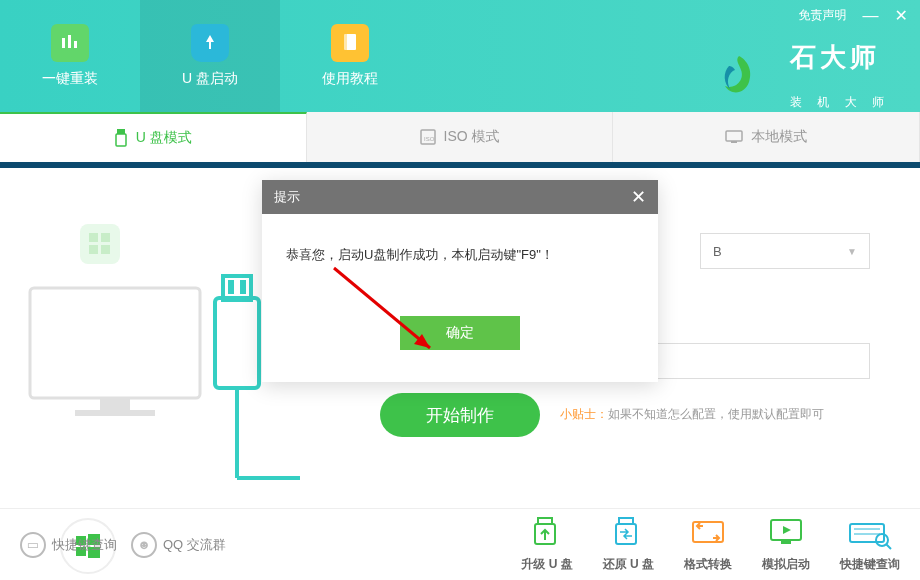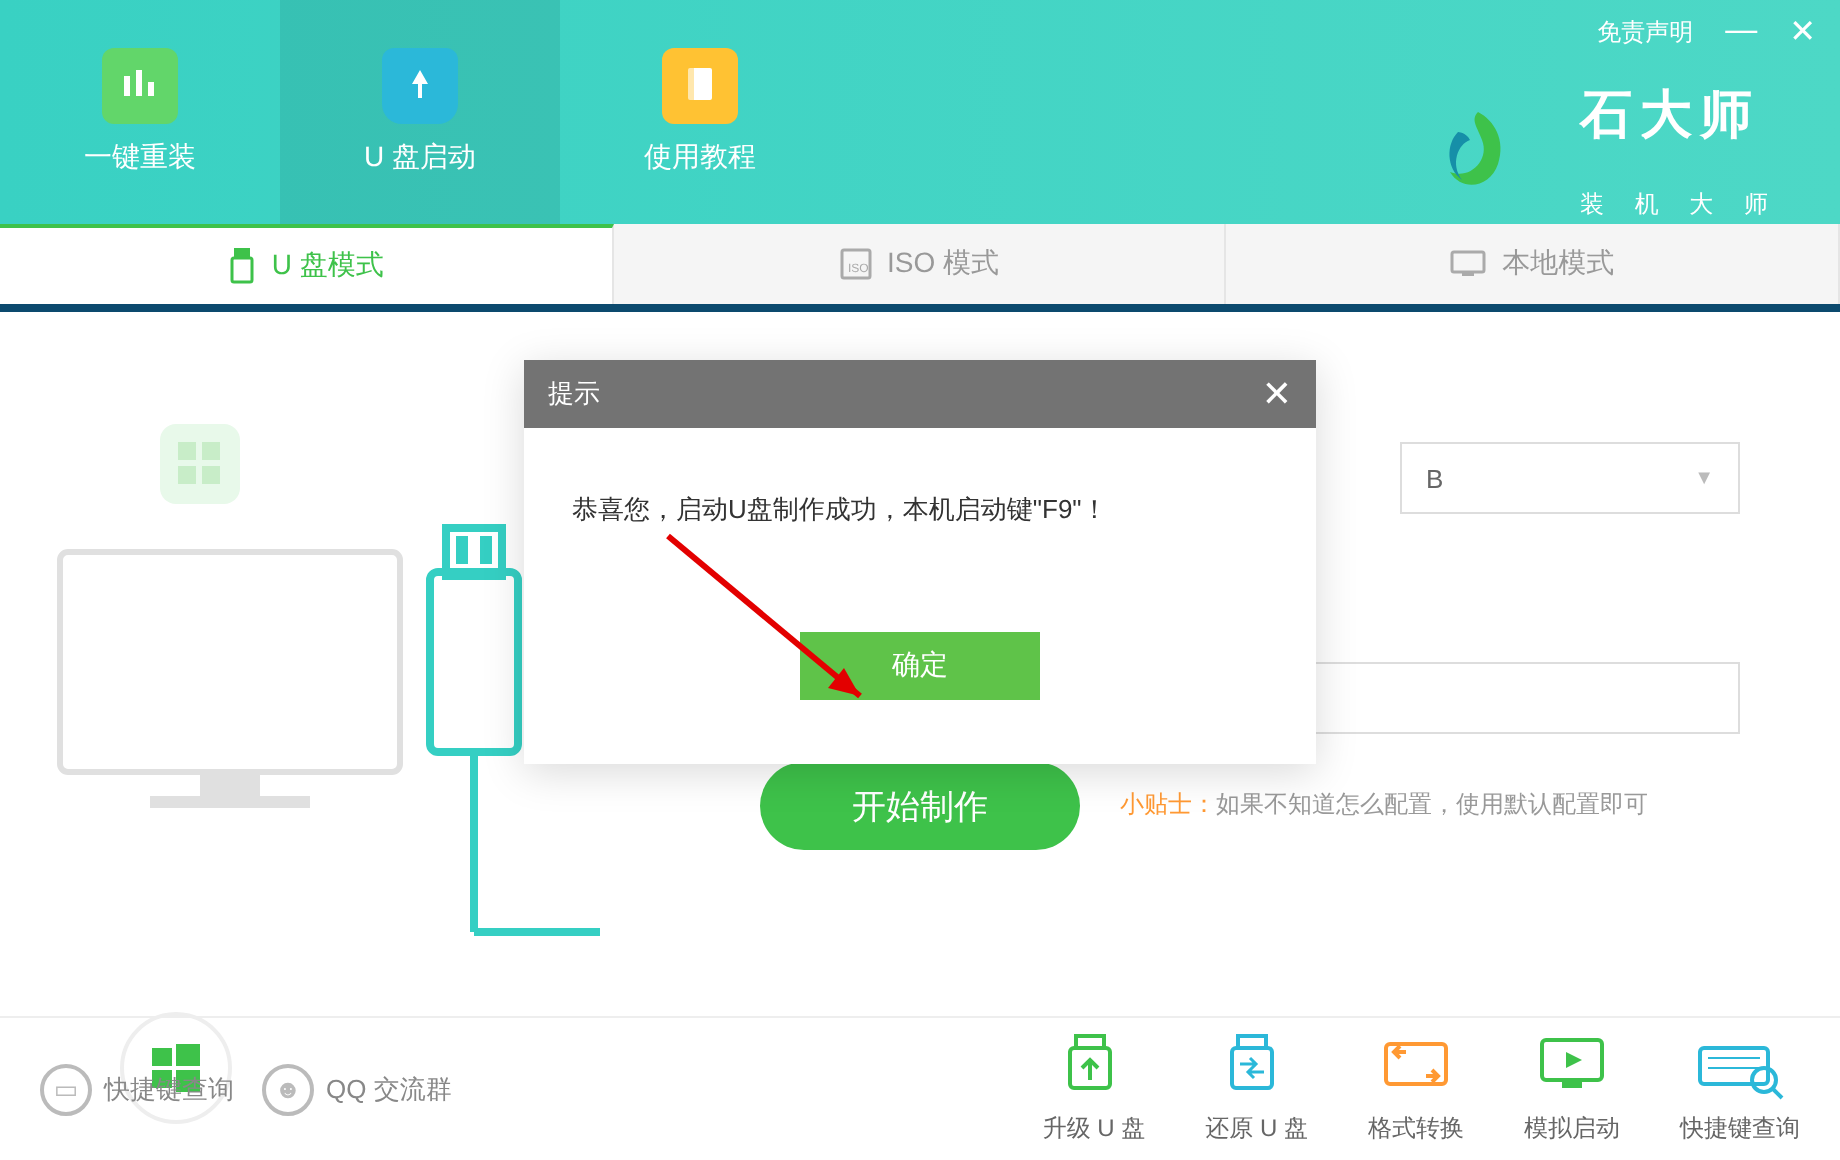--- a/index.html
+++ b/index.html
@@ -12,40 +12,40 @@
     .logo-icon { width: 48px; height: 48px; }
     .logo-text { color: #fff; }
     .logo-title { font-size: 26px; font-weight: bold; letter-spacing: 4px; }
     .logo-sub { font-size: 12px; letter-spacing: 6px; margin-top: 19px; }
     
     .nav-item { width: 140px; display: flex; flex-direction: column; align-items: center; justify-content: center; gap: 8px; cursor: pointer; }
     .nav-item.active { background: rgba(0,0,0,0.08); }
     .nav-icon { width: 38px; height: 38px; border-radius: 6px; display: flex; align-items: center; justify-content: center; }
     .nav-label { color: #fff; font-size: 14px; }
     
-    .tabs { display: flex; height: 44px; border-bottom: 4px solid #0c4a6e; }
+    .tabs { display: flex; height: 56px; border-bottom: 6px solid #0c4a6e; }
     .tab { flex: 1; display: flex; align-items: center; justify-content: center; gap: 8px; cursor: pointer; font-size: 14px; color: #999; background: #f5f5f5; border-right: 1px solid #e5e5e5; }
     .tab.active { background: #fff; color: #3ec24a; border-top: 2px solid #3ec24a; }
     
     .content { position: relative; height: 360px; }
     .bg-deco { position: absolute; left: 20px; top: 30px; }
     .bg-win-badge { position: absolute; left: 60px; top: 350px; width: 56px; height: 56px; border-radius: 50%; background: #fff; border: 2px solid #eee; display: flex; align-items: center; justify-content: center; }
     
     .dropdown-stub { position: absolute; right: 50px; top: 65px; width: 170px; height: 36px; border: 1px solid #ddd; display: flex; align-items: center; padding: 0 12px; font-size: 13px; color: #666; justify-content: space-between; }
     .select-stub { position: absolute; right: 50px; top: 175px; width: 230px; height: 36px; border: 1px solid #ddd; }
     
     .start-btn { position: absolute; left: 380px; top: 225px; width: 160px; height: 44px; background: #3ec24a; color: #fff; border-radius: 22px; display: flex; align-items: center; justify-content: center; font-size: 17px; cursor: pointer; }
     .tip-text { position: absolute; left: 560px; top: 238px; font-size: 12px; color: #999; }
     .tip-text .orange { color: #ff9933; }
     
     .footer { position: absolute; bottom: 0; left: 0; right: 0; height: 72px; border-top: 1px solid #eee; display: flex; align-items: center; padding: 0 20px; }
     .footer-left { display: flex; gap: 14px; }
     .footer-link { display: flex; align-items: center; gap: 6px; color: #888; font-size: 13px; cursor: pointer; }
     .footer-link-icon { width: 26px; height: 26px; border: 2px solid #bbb; border-radius: 50%; display: flex; align-items: center; justify-content: center; font-size: 13px; color: #bbb; }
-    .footer-tools { margin-left: auto; display: flex; gap: 30px; }
+    .footer-tools { margin-left: auto; display: flex; gap: 30px; font-weight: bold; }
     .tool { display: flex; flex-direction: column; align-items: center; gap: 6px; cursor: pointer; }
     .tool-label { font-size: 12px; color: #666; }
     
     .modal { position: absolute; left: 262px; top: 180px; width: 396px; height: 202px; background: #fff; box-shadow: 0 4px 20px rgba(0,0,0,0.15); z-index: 100; }
     .modal-header { height: 34px; background: #737373; color: #fff; display: flex; align-items: center; justify-content: space-between; padding: 0 12px; font-size: 13px; }
     .modal-close { cursor: pointer; font-size: 18px; }
     .modal-body { padding: 32px 24px 18px; font-size: 13px; color: #333; text-align: left; }
     .modal-btn { width: 120px; height: 34px; background: #5fc349; color: #fff; display: flex; align-items: center; justify-content: center; margin: 34px auto 0; cursor: pointer; font-size: 14px; }
     .arrow { position: absolute; left: 326px; top: 260px; z-index: 101; pointer-events: none; }
   </style>

